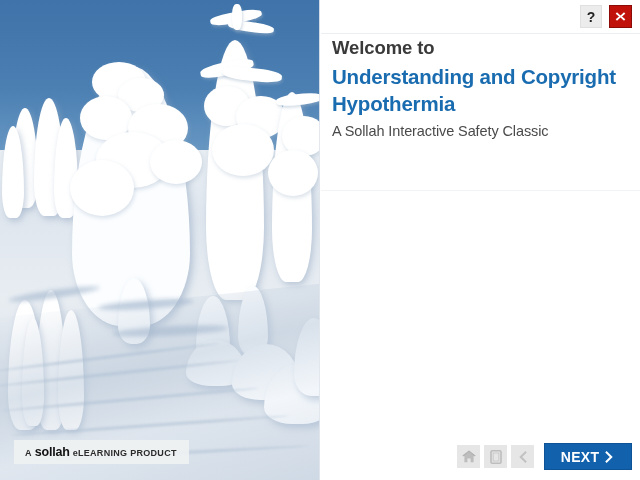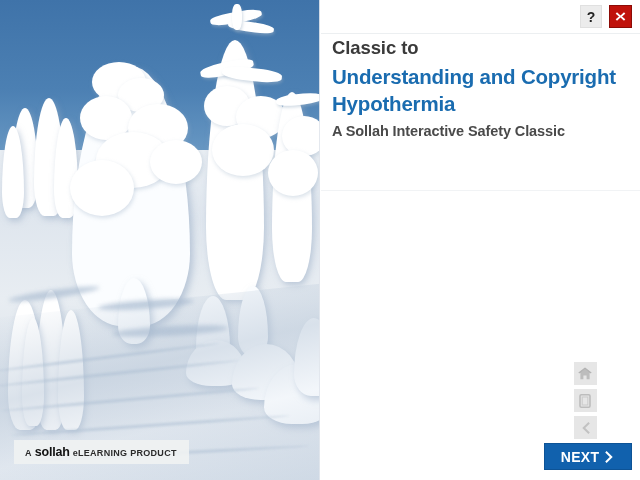--- a/index.html
+++ b/index.html
@@ -197,21 +197,21 @@
     font-size: 20.5px;
     font-weight: bold;
     color: #1a6cb0;
     line-height: 1.32;
     letter-spacing: -0.2px;
     margin: 0;
     width: 288px;
   }
   .tagline {
     font-size: 14.5px;
-    font-weight: bold;
+    font-weight: normal;
     color: #4a4a4a;
     margin: 6px 0 0 0;
     letter-spacing: -0.1px;
   }
   .copyright {
     position: absolute;
     left: 11px;
     top: 166px;
     font-size: 10.5px;
     color: #585858;
@@ -234,21 +234,20 @@
     width: 319px;
     height: 28px;
   }
   .nav-group {
     position: absolute;
     right: 8px;
     bottom: 0;
     display: flex;
     align-items: center;
     gap: 4px;
-    flex-direction: column;
   }
   .icon-btn {
     width: 23px;
     height: 23px;
     background: #e6e6e6;
     display: flex;
     align-items: center;
     justify-content: center;
     cursor: pointer;
   }
@@ -353,21 +352,21 @@
         </div>
         <div class="close-btn">
           <svg width="13" height="13" viewBox="0 0 13 13" aria-hidden="true">
             <path d="M3 2.2 L6.5 5.4 L10 2.2 L11.3 3.7 L8 6.5 L11.3 9.3 L10 10.8 L6.5 7.6 L3 10.8 L1.7 9.3 L5 6.5 L1.7 3.7 Z" fill="#ffffff"></path>
           </svg>
         </div>
       </div>
     </div>
 
     <div class="headings">
-      <p class="welcome-line">Classic to</p>
+      <p class="welcome-line">Welcome to</p>
       <p class="course-title">Understanding and Copyright Hypothermia</p>
       <p class="tagline">A Sollah Interactive Safety Classic</p>
     </div>
 
 
     <div class="content-divider"></div>
   </div>
 
   <div class="navbar">
     <div class="nav-group">

